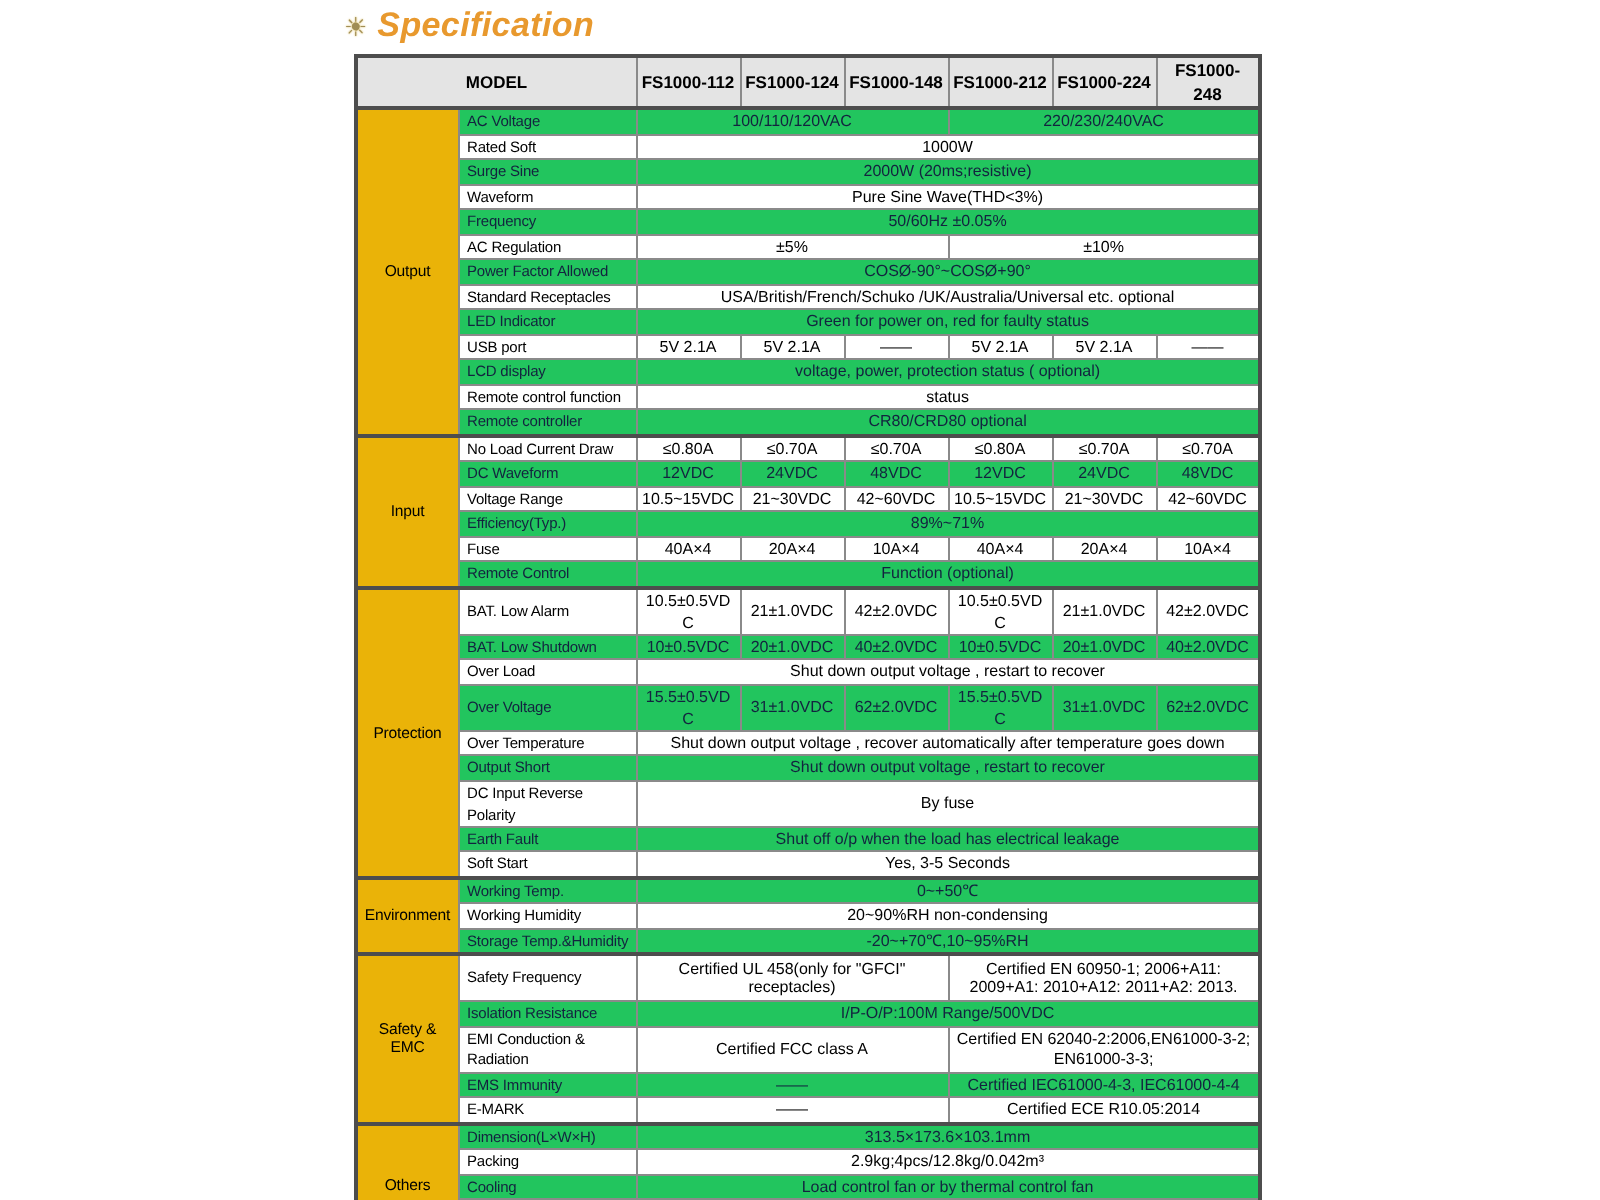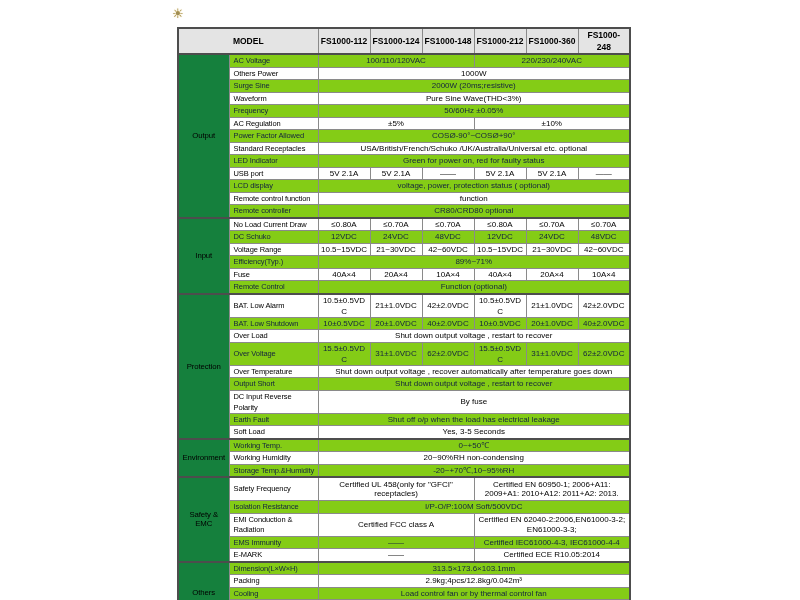--- a/index.html
+++ b/index.html
@@ -36,73 +36,74 @@
     line-height:11px;
     word-wrap:break-word;
   }
   .spec th{
     background:#e4e4e4;font-weight:bold;font-size:8.5px;height:13px;line-height:12px;
   }
   .spec td.label{
     text-align:left;padding-left:4px;font-size:7.5px;letter-spacing:-0.1px;
   }
   .spec td.sec{
-    background:#15803d;font-size:7.8px;letter-spacing:-0.1px;
+    background:#eab308;font-size:7.8px;letter-spacing:-0.1px;
   }
   .spec td.blue{
-    background:#84cc16;color:#13233f;
+    background:#22c55e;color:#13233f;
   }
   .spec tr.tall td{
     height:22px;line-height:9.5px;
   }
   .spec tr.sec-start td{
     border-top:2px solid #4d4d4d;
   }
   .spec td.left{
     text-align:left;padding-left:4px;
   }
 </style>
 </head>
 <body>
 
 <div class="title-bar">
   <span class="sun-ico">☀</span>
+  <span class="title-text">Specification</span>
 </div>
 
 <table class="spec">
   <colgroup>
     <col style="width:51px">
       <col style="width:89px">
     <col style="width:52px">
       <col style="width:52px">
       <col style="width:52px">
     <col style="width:52px">
       <col style="width:52px">
       <col style="width:52px">
   </colgroup>
   <thead>
     <tr id="header-row">
         <th colspan="2">MODEL</th>
         <th>FS1000-112</th>
         <th>FS1000-124</th>
         <th>FS1000-148</th>
         <th>FS1000-212</th>
-        <th>FS1000-360</th>
+        <th>FS1000-224</th>
         <th>FS1000-248</th>
       </tr>
   </thead>
   <tbody id="spec-body">
       <tr class="sec-start">
         <td class="sec" rowspan="13">Output</td>
         <td class="label blue">AC Voltage</td>
         <td class="val blue" colspan="3">100/110/120VAC</td>
         <td class="val blue" colspan="3">220/230/240VAC</td>
       </tr>
       <tr>
-        <td class="label">Others Power</td>
+        <td class="label">Rated Soft</td>
         <td class="val" colspan="6">1000W</td>
       </tr>
       <tr>
         <td class="label blue">Surge Sine</td>
         <td class="val blue" colspan="6">2000W  (20ms;resistive)</td>
       </tr>
       <tr>
         <td class="label">Waveform</td>
         <td class="val" colspan="6">Pure Sine Wave(THD&lt;3%)</td>
       </tr>
@@ -135,38 +136,38 @@
         <td class="val">5V 2.1A</td>
         <td class="val">5V 2.1A</td>
         <td class="val">——</td>
       </tr>
       <tr>
         <td class="label blue">LCD display</td>
         <td class="val blue" colspan="6">voltage, power, protection status ( optional)</td>
       </tr>
       <tr>
         <td class="label">Remote control function</td>
-        <td class="val" colspan="6">function</td>
+        <td class="val" colspan="6">status</td>
       </tr>
       <tr>
         <td class="label blue">Remote controller</td>
         <td class="val blue" colspan="6">CR80/CRD80 optional</td>
       </tr>
       <tr class="sec-start">
         <td class="sec" rowspan="6">Input</td>
         <td class="label">No Load Current Draw</td>
         <td class="val">≤0.80A</td>
         <td class="val">≤0.70A</td>
         <td class="val">≤0.70A</td>
         <td class="val">≤0.80A</td>
         <td class="val">≤0.70A</td>
         <td class="val">≤0.70A</td>
       </tr>
       <tr>
-        <td class="label blue">DC Schuko</td>
+        <td class="label blue">DC Waveform</td>
         <td class="val blue">12VDC</td>
         <td class="val blue">24VDC</td>
         <td class="val blue">48VDC</td>
         <td class="val blue">12VDC</td>
         <td class="val blue">24VDC</td>
         <td class="val blue">48VDC</td>
       </tr>
       <tr>
         <td class="label">Voltage Range</td>
         <td class="val">10.5~15VDC</td>
@@ -235,21 +236,21 @@
       </tr>
       <tr>
         <td class="label">DC Input Reverse Polarity</td>
         <td class="val" colspan="6">By fuse</td>
       </tr>
       <tr>
         <td class="label blue">Earth Fault</td>
         <td class="val blue" colspan="6">Shut off o/p when the load has electrical leakage</td>
       </tr>
       <tr>
-        <td class="label">Soft Load</td>
+        <td class="label">Soft Start</td>
         <td class="val" colspan="6">Yes, 3-5 Seconds</td>
       </tr>
       <tr class="sec-start">
         <td class="sec" rowspan="3">Environment</td>
         <td class="label blue">Working Temp.</td>
         <td class="val blue" colspan="6">0~+50℃</td>
       </tr>
       <tr>
         <td class="label">Working Humidity</td>
         <td class="val" colspan="6">20~90%RH non-condensing</td>
@@ -259,21 +260,21 @@
         <td class="val blue" colspan="6">-20~+70℃,10~95%RH</td>
       </tr>
       <tr class="tall sec-start">
         <td class="sec" rowspan="5">Safety &amp; EMC</td>
         <td class="label">Safety Frequency</td>
         <td class="val" colspan="3">Certified UL 458(only for "GFCI" receptacles)</td>
         <td class="val" colspan="3">Certified EN 60950-1; 2006+A11: 2009+A1: 2010+A12: 2011+A2: 2013.</td>
       </tr>
       <tr>
         <td class="label blue">Isolation Resistance</td>
-        <td class="val blue" colspan="6">I/P-O/P:100M Soft/500VDC</td>
+        <td class="val blue" colspan="6">I/P-O/P:100M Range/500VDC</td>
       </tr>
       <tr class="tall">
         <td class="label">EMI Conduction &amp; Radiation</td>
         <td class="val" colspan="3">Certified FCC class A</td>
         <td class="val" colspan="3">Certified EN 62040-2:2006,EN61000-3-2; EN61000-3-3;</td>
       </tr>
       <tr>
         <td class="label blue">EMS Immunity</td>
         <td class="val blue" colspan="3">——</td>
         <td class="val blue" colspan="3">Certified IEC61000-4-3, IEC61000-4-4</td>

